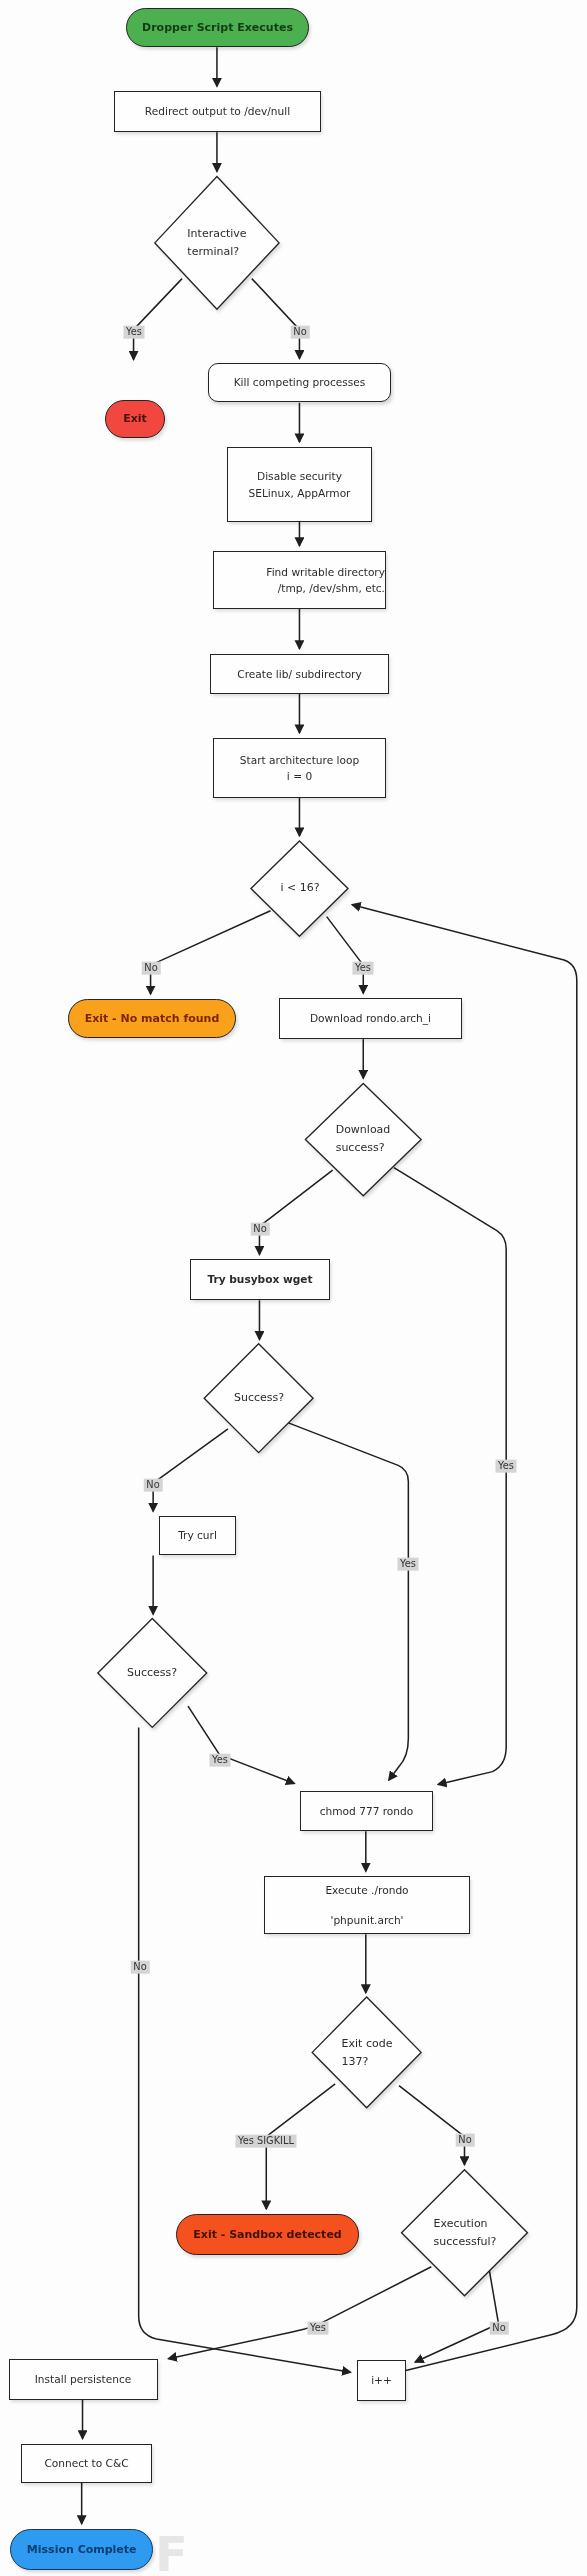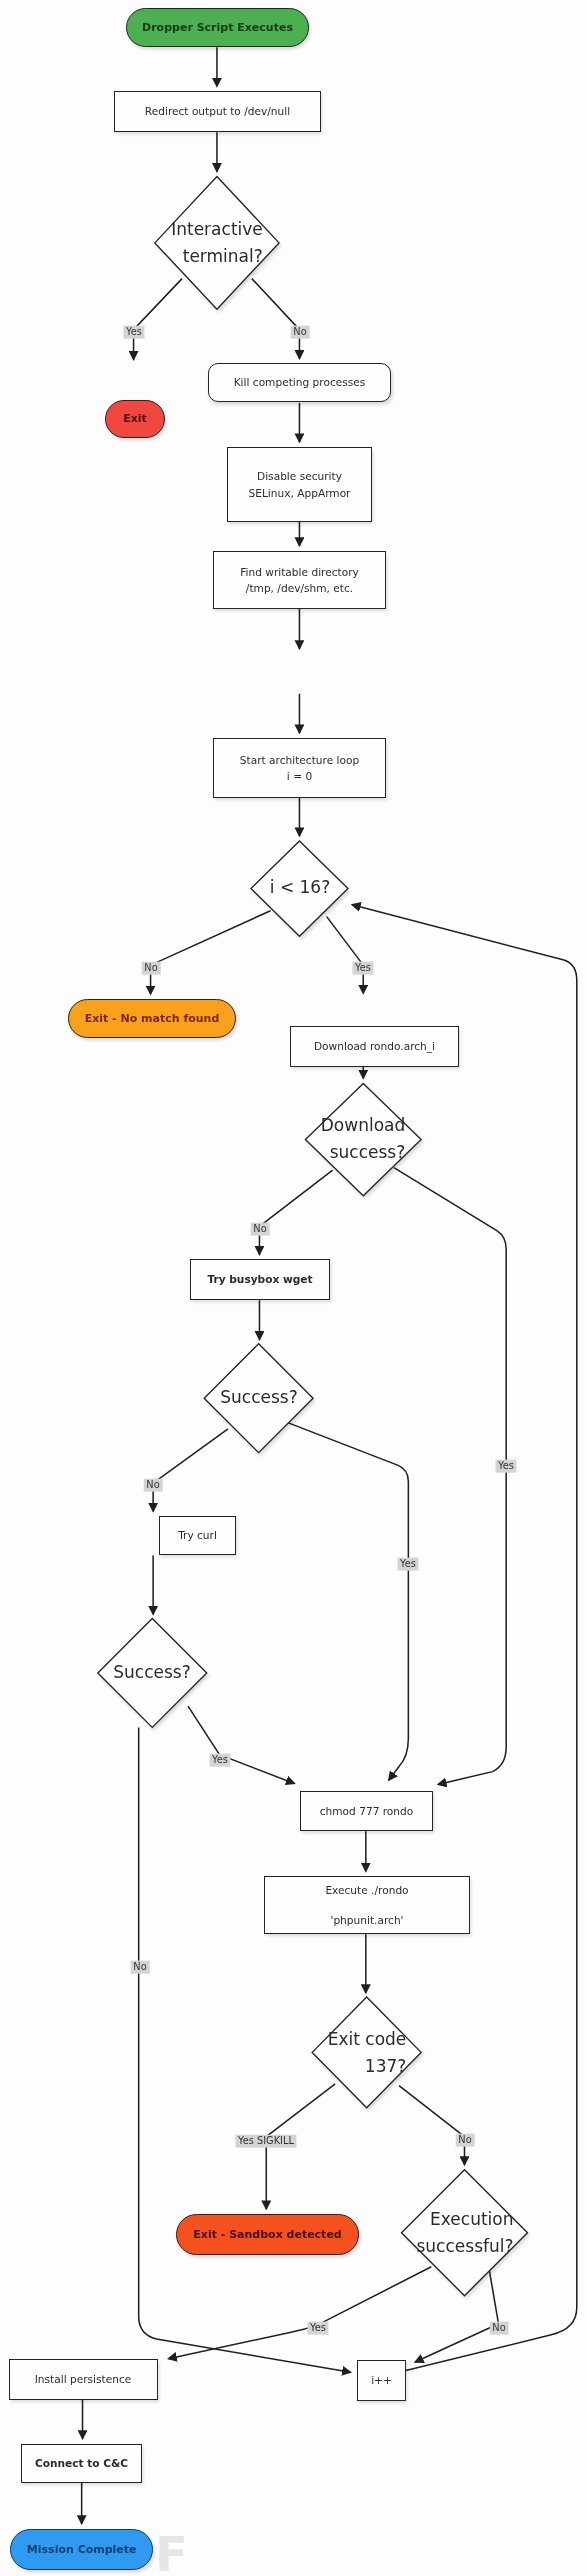--- a/index.html
+++ b/index.html
@@ -15,21 +15,21 @@
     font-size:10.6px;line-height:1.55;box-shadow:1.7px 2.6px 3.4px rgba(0,0,0,0.14);
   }
   .pill{border-radius:22px;border-width:1.5px;font-size:11px;font-weight:700;}
   .pill-green{background:#4caf50;color:#163a16;}
   .pill-red{background:#f2473f;color:#4d0f0b;margin-top:36px;}
   .pill-orange{background:#f9a11b;color:#7b2408;}
   .pill-orangered{background:#f4511e;color:#431005;}
   .pill-blue{background:#2e9bf0;color:#0c3d70;border-color:#16365c;}
   .dlabel{
     position:absolute;z-index:3;transform:translate(-50%,-50%);
-    text-align:right;font-size:17px;line-height:1.6;white-space:nowrap;
+    text-align:left;font-size:11px;line-height:1.6;white-space:nowrap;
   }
   .dlabel span{display:block;}
   .chip{
     position:absolute;z-index:2;transform:translate(-50%,-50%);
     background:#d4d4d4;color:#333;font-size:9.8px;line-height:1.3;
     padding:0 2.6px;white-space:nowrap;
   }
   .watermark{
     position:absolute;z-index:0;font-size:48px;font-weight:700;color:#e6e6e6;
     font-family:"DejaVu Sans","Liberation Sans",sans-serif;
@@ -99,32 +99,35 @@
   <div class="node pill pill-red" style="left:105px;top:364px;width:60px;height:38px;">
     <span>Exit</span>
   </div>
   <div class="node" style="left:208px;top:363px;width:183px;height:39px;border-radius:10px;">
     <span>Kill competing processes</span>
   </div>
   <div class="node" style="left:227px;top:447px;width:145px;height:75px;">
     <span>Disable security</span>
     <span>SELinux, AppArmor</span>
   </div>
-  <div class="node" style="left:213px;top:551px;width:173px;height:58px;">
+  <div class="node" style="left:213px;top:551px;width:173px;height:58px;align-items:flex-end;">
     <span>Find writable directory</span>
     <span>/tmp, /dev/shm, etc.</span>
+  </div>
+  <div class="node" style="left:210px;top:654px;width:179px;height:40px;">
+    <span>Create lib/ subdirectory</span>
   </div>
   <div class="node" style="left:213px;top:738px;width:173px;height:60px;">
     <span>Start architecture loop</span>
     <span>i = 0</span>
   </div>
   <div class="node pill pill-orange" style="left:68px;top:999px;width:168px;height:39px;">
     <span>Exit - No match found</span>
   </div>
-  <div class="node" style="left:290px;top:998px;width:169px;height:41px;margin-top:28px;">
+  <div class="node" style="left:279px;top:998px;width:183px;height:41px;">
     <span>Download rondo.arch_i</span>
   </div>
   <div class="node" style="left:190px;top:1259px;width:140px;height:41px;font-weight:bold;">
     <span>Try busybox wget</span>
   </div>
   <div class="node" style="left:115px;top:1516px;width:77px;height:39px;margin-left:44px;">
     <span>Try curl</span>
   </div>
   <div class="node" style="left:300px;top:1791px;width:133px;height:40px;">
     <span>chmod 777 rondo</span>
@@ -135,21 +138,21 @@
   </div>
   <div class="node pill pill-orangered" style="left:176px;top:2214px;width:183px;height:41px;">
     <span>Exit - Sandbox detected</span>
   </div>
   <div class="node" style="left:357px;top:2360px;width:49px;height:41px;">
     <span>i++</span>
   </div>
   <div class="node" style="left:8.5px;top:2359px;width:149px;height:41px;">
     <span>Install persistence</span>
   </div>
-  <div class="node" style="left:21px;top:2444px;width:121px;height:39px;font-weight:bold;">
+  <div class="node" style="left:21px;top:2444px;width:131px;height:39px;">
     <span>Connect to C&amp;C</span>
   </div>
   <div class="node pill pill-blue" style="left:10.2px;top:2529px;width:143px;height:41px;">
     <span>Mission Complete</span>
   </div>
 
   <div class="dlabel" style="left:217px;top:243px;">
     <span>Interactive</span>
     <span>terminal?</span>
   </div>

